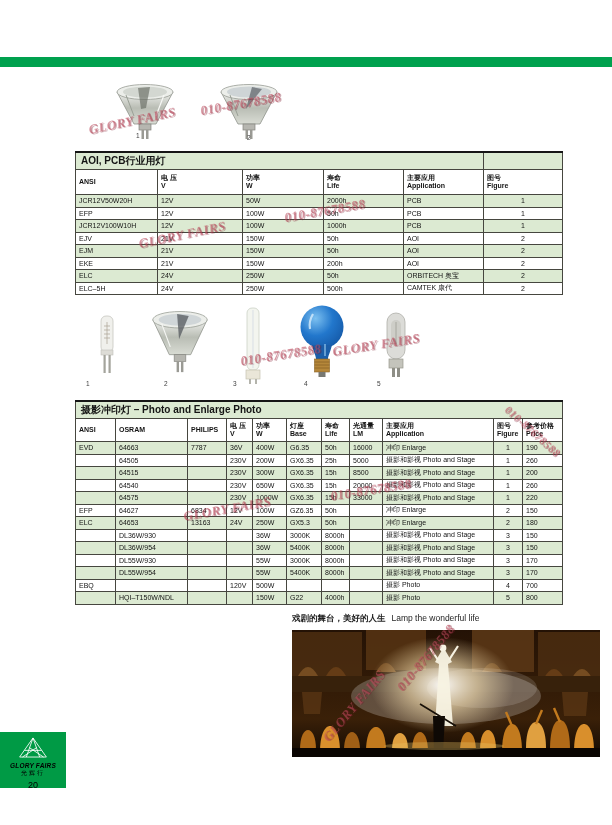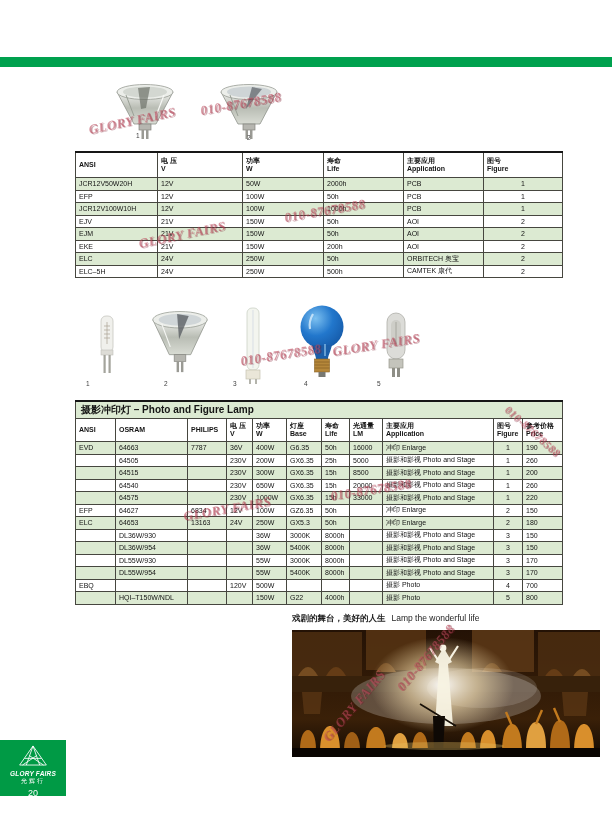--- a/index.html
+++ b/index.html
@@ -24,22 +24,22 @@
   .c{text-align:center;}
   
   .fig-label{position:absolute;font-size:6.5px;color:#3c3c3c;}
   
   .caption{left:292px;top:613px;font-size:8.5px;color:#1d1d1d;}
   .caption .cn{font-weight:bold;margin-top:40px;}
   .caption .en{margin-left:6px;}
   
   .photo{left:292px;top:630px;width:308px;height:127px;}
   
-  .logo-box{left:0;top:732px;width:66px;height:56px;background:#009a45;color:#ffffff;
-            text-align:center;margin-top:8px;}
+  .logo-box{left:0;top:732px;width:66px;height:56px;background:#009a45;color:#000000;
+            text-align:center;}
   .logo-box .brand{font-size:6.5px;font-weight:bold;font-style:italic;letter-spacing:.2px;line-height:1.2;}
   .logo-box .brand-cn{font-size:6px;letter-spacing:2px;line-height:1.3;}
   .logo-box .pageno{font-size:9px;margin-top:3px;line-height:1;}
   
   .wm{position:absolute;font-family:"Liberation Serif", serif;font-weight:bold;font-style:italic;
       color:rgba(188,72,92,.58);text-shadow:1px 1px 0 rgba(120,20,40,.35);
       font-size:13px;letter-spacing:.5px;white-space:nowrap;pointer-events:none;}
 </style>
 </head>
 <body>
@@ -103,20 +103,24 @@
 <table id="t1" style="left:75px;top:151px;width:487px;">
   <colgroup>
       <col style="width:82px">
       <col style="width:85px">
       <col style="width:81px">
       <col style="width:80px">
       <col style="width:80px">
       <col style="width:79px">
     </colgroup>
   <thead>
+    <tr class="title-row">
+      <td colspan="5">AOI, PCB行业用灯</td>
+      <td></td>
+    </tr>
     <tr class="hdr">
         <th>
           <div class="hcn">ANSI</div>
         </th>
         <th>
           <div class="hcn">电 压</div>
           <div class="hen">V</div>
         </th>
         <th>
           <div class="hcn">功率</div>
@@ -270,21 +274,21 @@
       <col style="width:34px">
       <col style="width:35px">
       <col style="width:28px">
       <col style="width:33px">
       <col style="width:111px">
       <col style="width:29px">
       <col style="width:40px">
     </colgroup>
   <thead>
     <tr class="title-row">
-      <td colspan="11">摄影冲印灯 – Photo and Figure Lamp</td>
+      <td colspan="11">摄影冲印灯 – Photo and Enlarge Photo</td>
     </tr>
     <tr class="hdr">
         <th>
           <div class="hcn">ANSI</div>
         </th>
         <th>
           <div class="hcn">OSRAM</div>
         </th>
         <th>
           <div class="hcn">PHILIPS</div>

